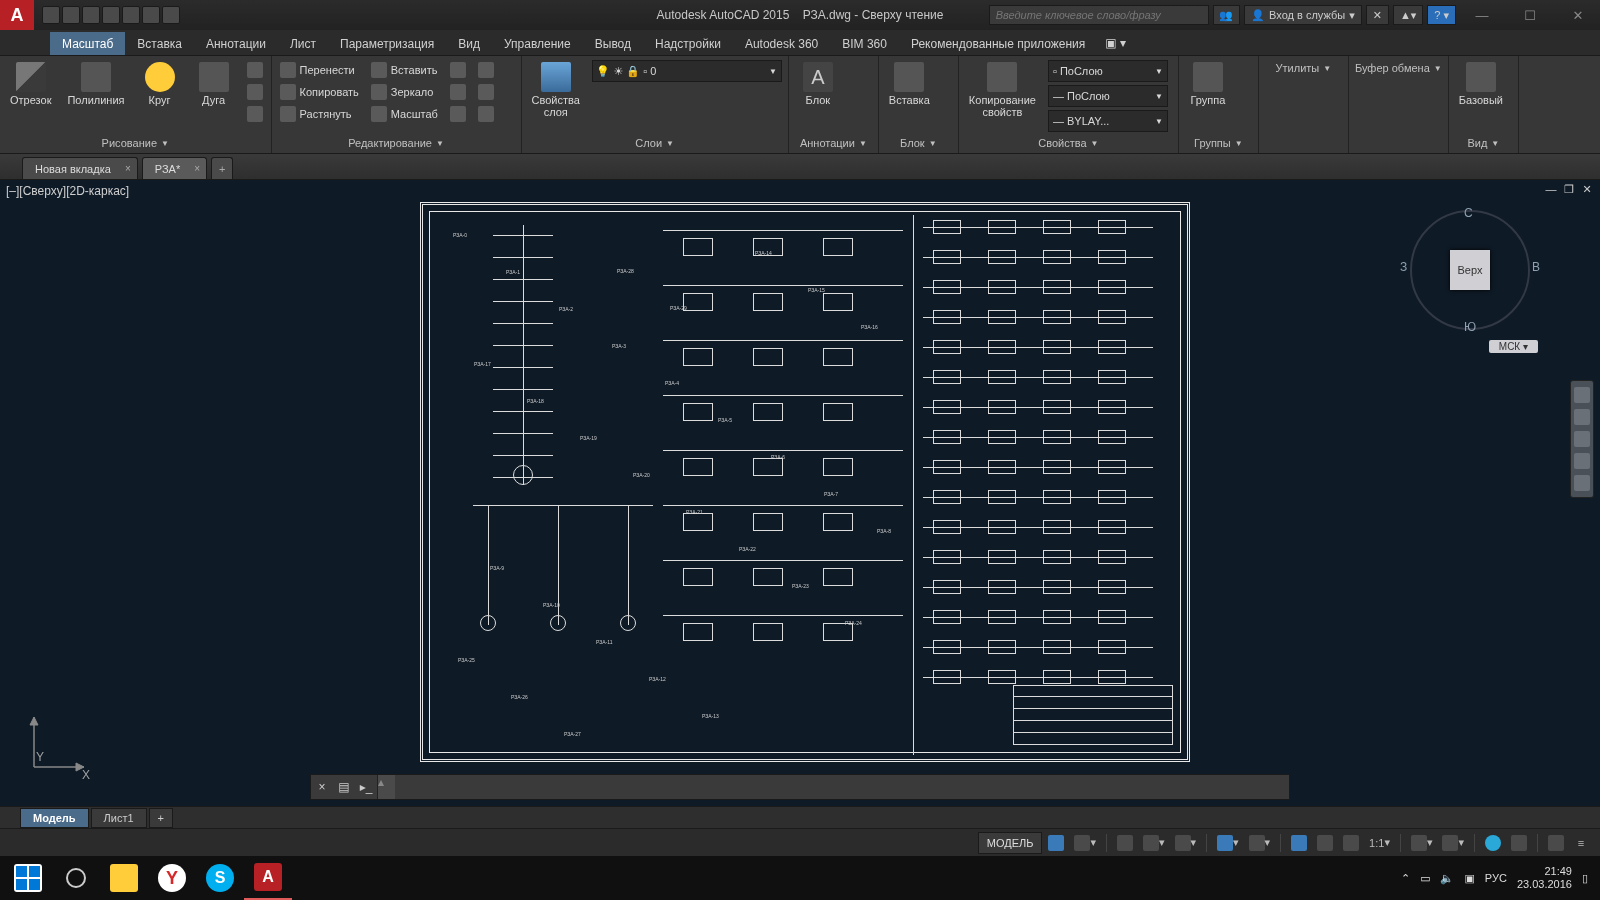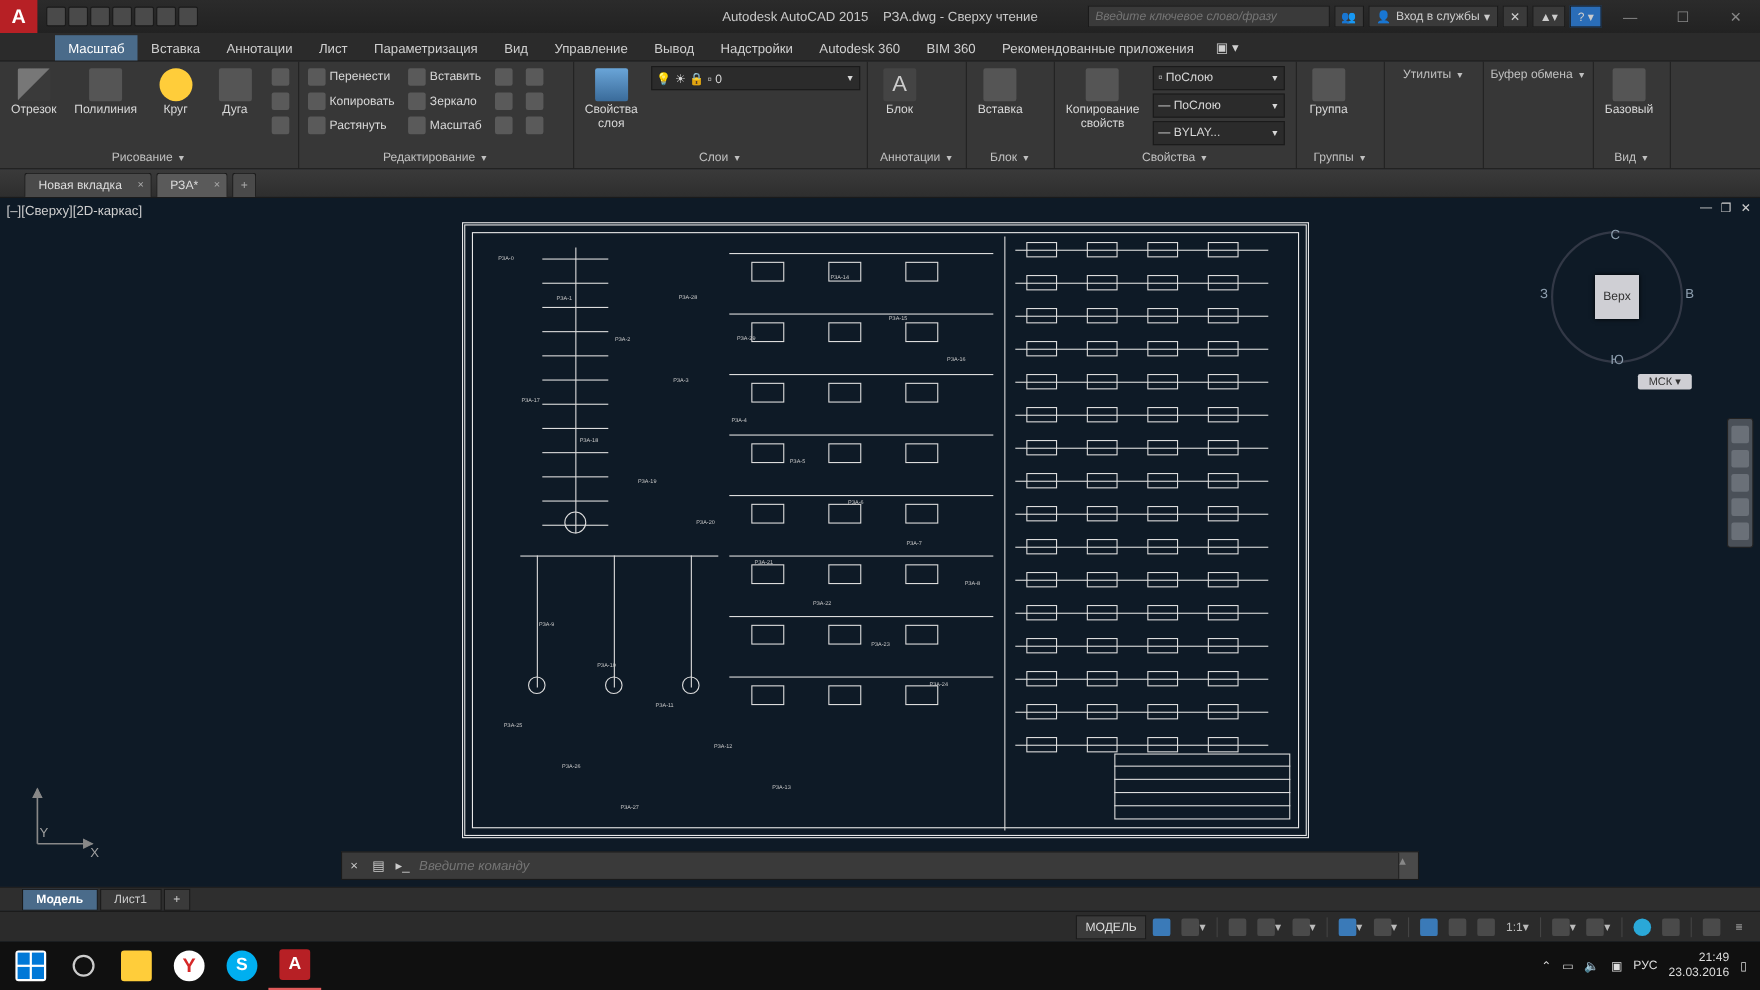--- a/index.html
+++ b/index.html
@@ -594,21 +594,20 @@
           <path d="M12 8 l-4 8 l8 0 z M62 58 l-8 -4 l0 8 z" fill="#888"></path>
         </svg>
       <div class="yax">Y</div>
       <div class="xax">X</div>
     </div>
 
     <div class="cmd-wrap">
       <div class="cicon">×</div>
       <div class="cicon">▤</div>
       <div class="cicon">▸_</div>
-      <input placeholder="Введите команду" style="">
       <div class="scroll">▴</div>
     </div>
   </div>
 
   <div class="layouttabs">
     <div class="ltab active">Модель</div>
     <div class="ltab">Лист1</div>
     <div class="ltab" style="width:24px;padding:0;justify-content:center">+</div>
   </div>
 

